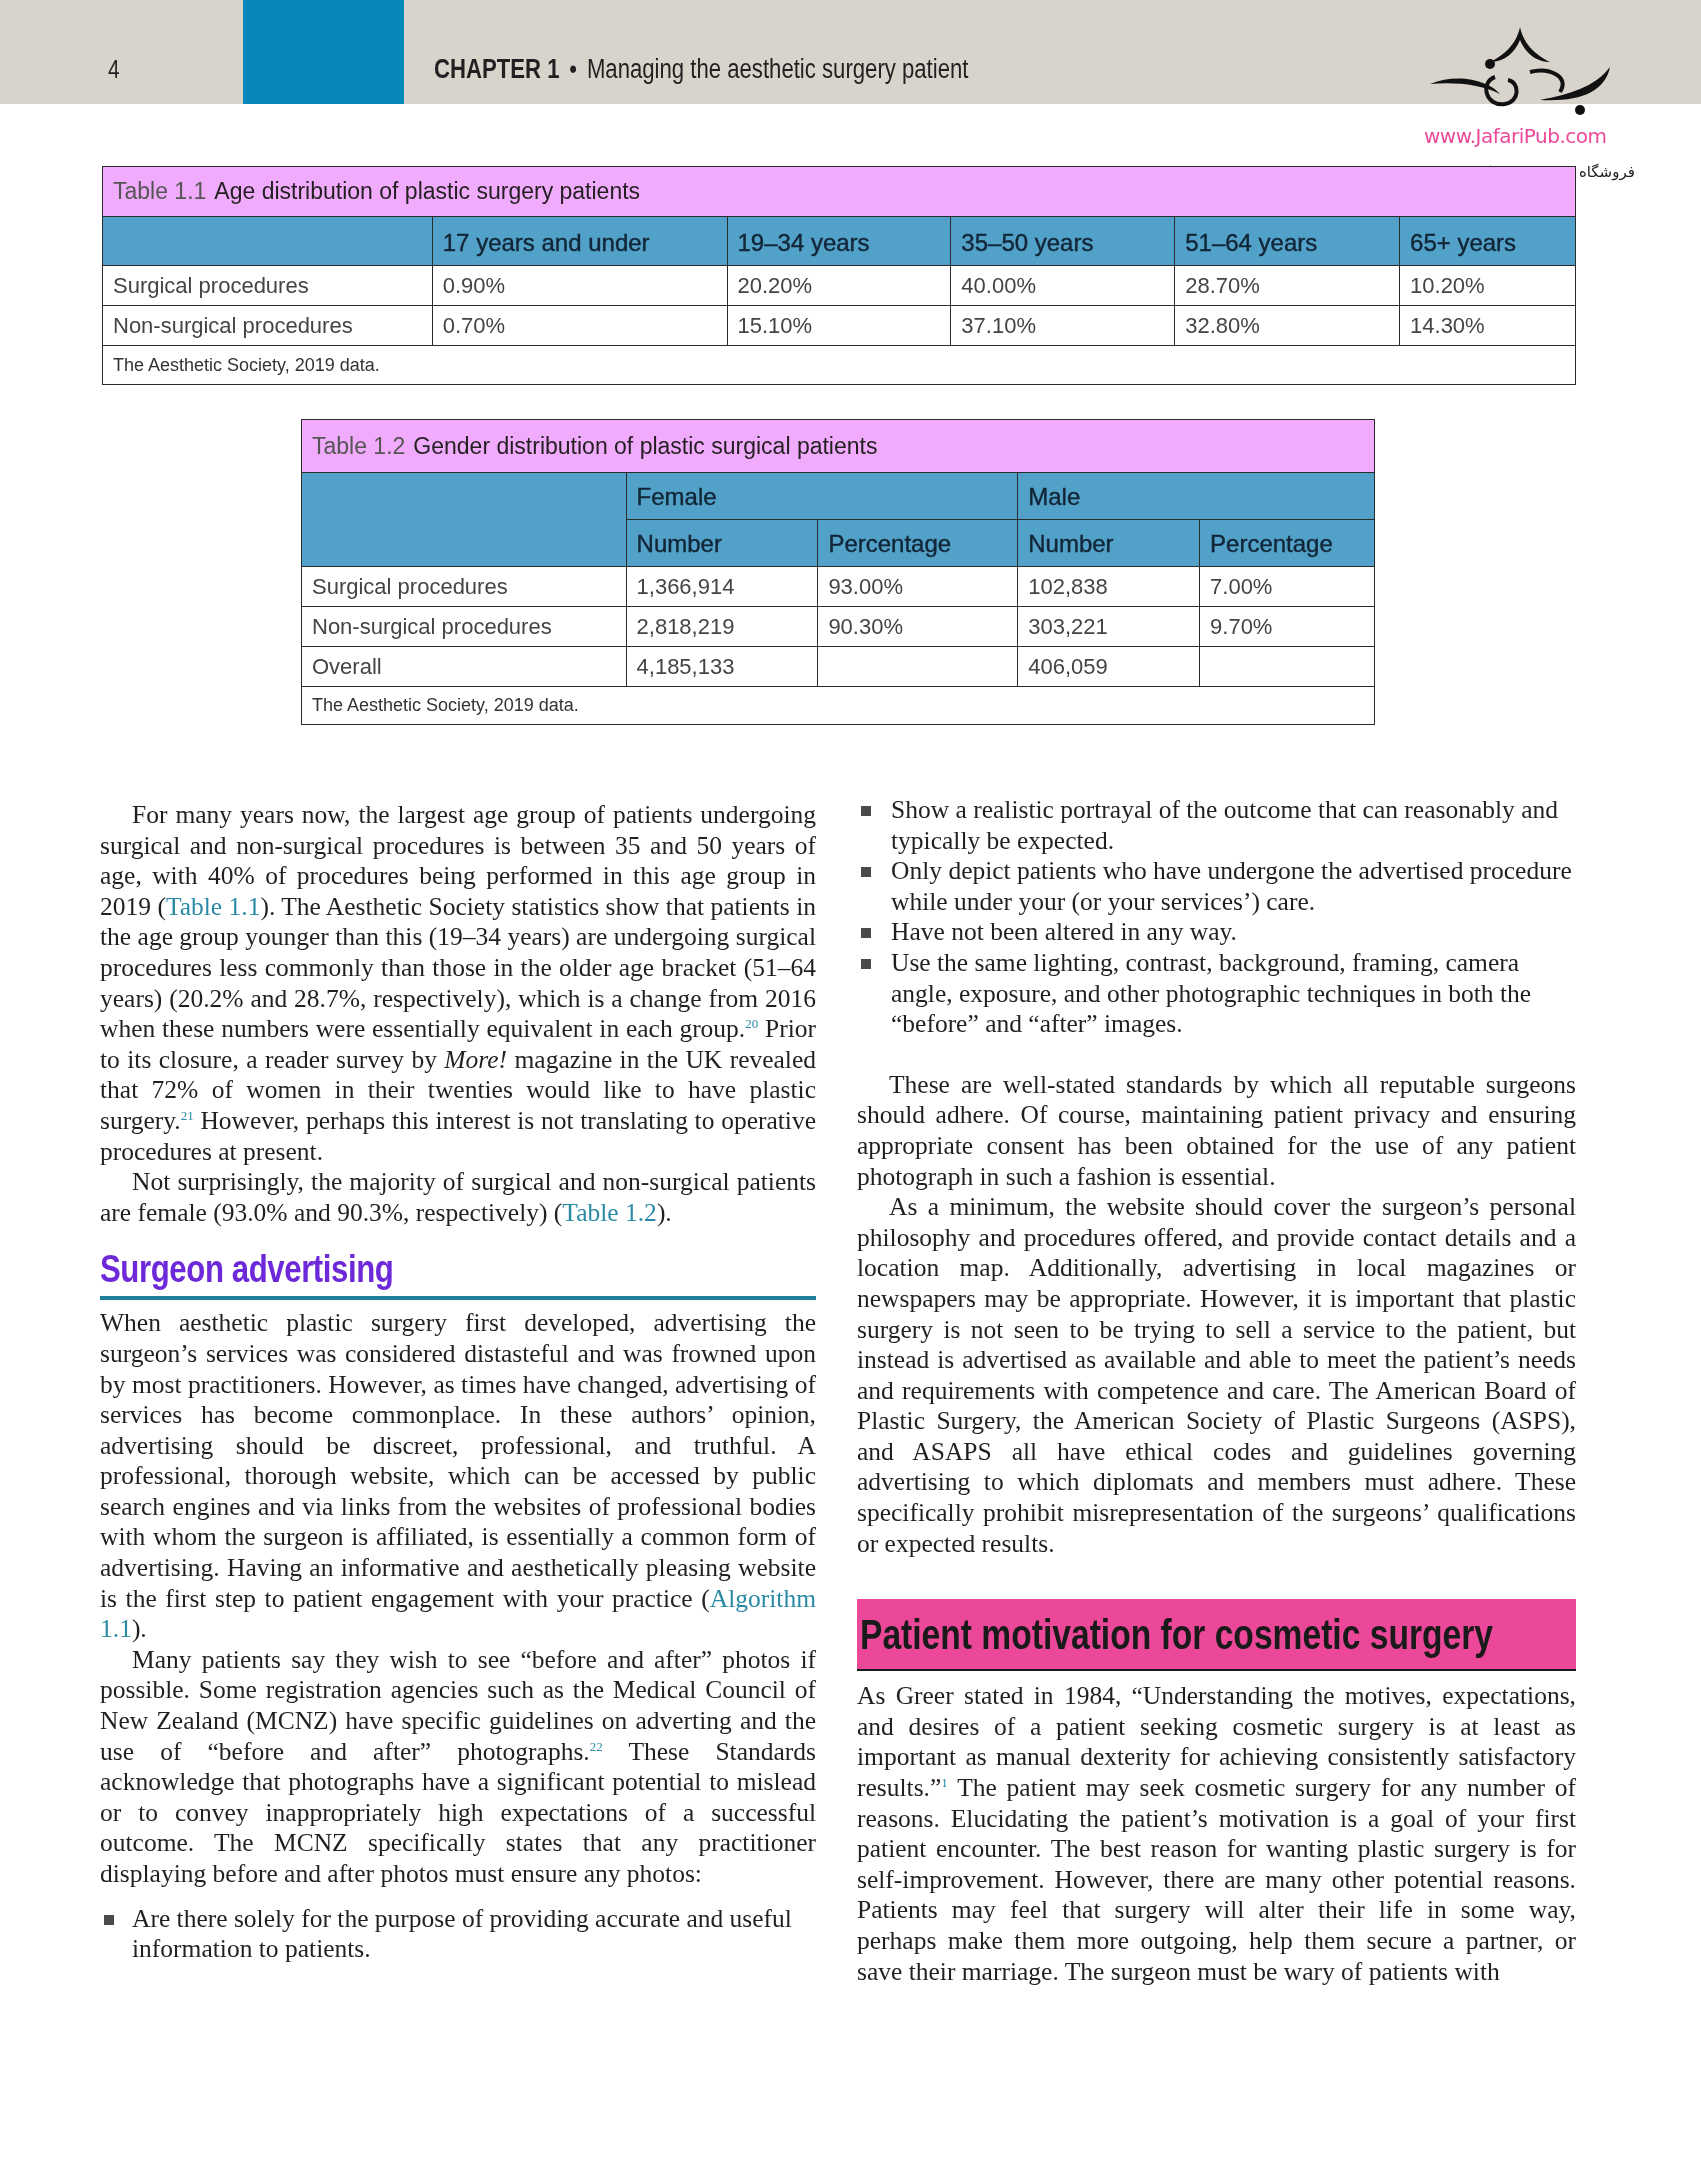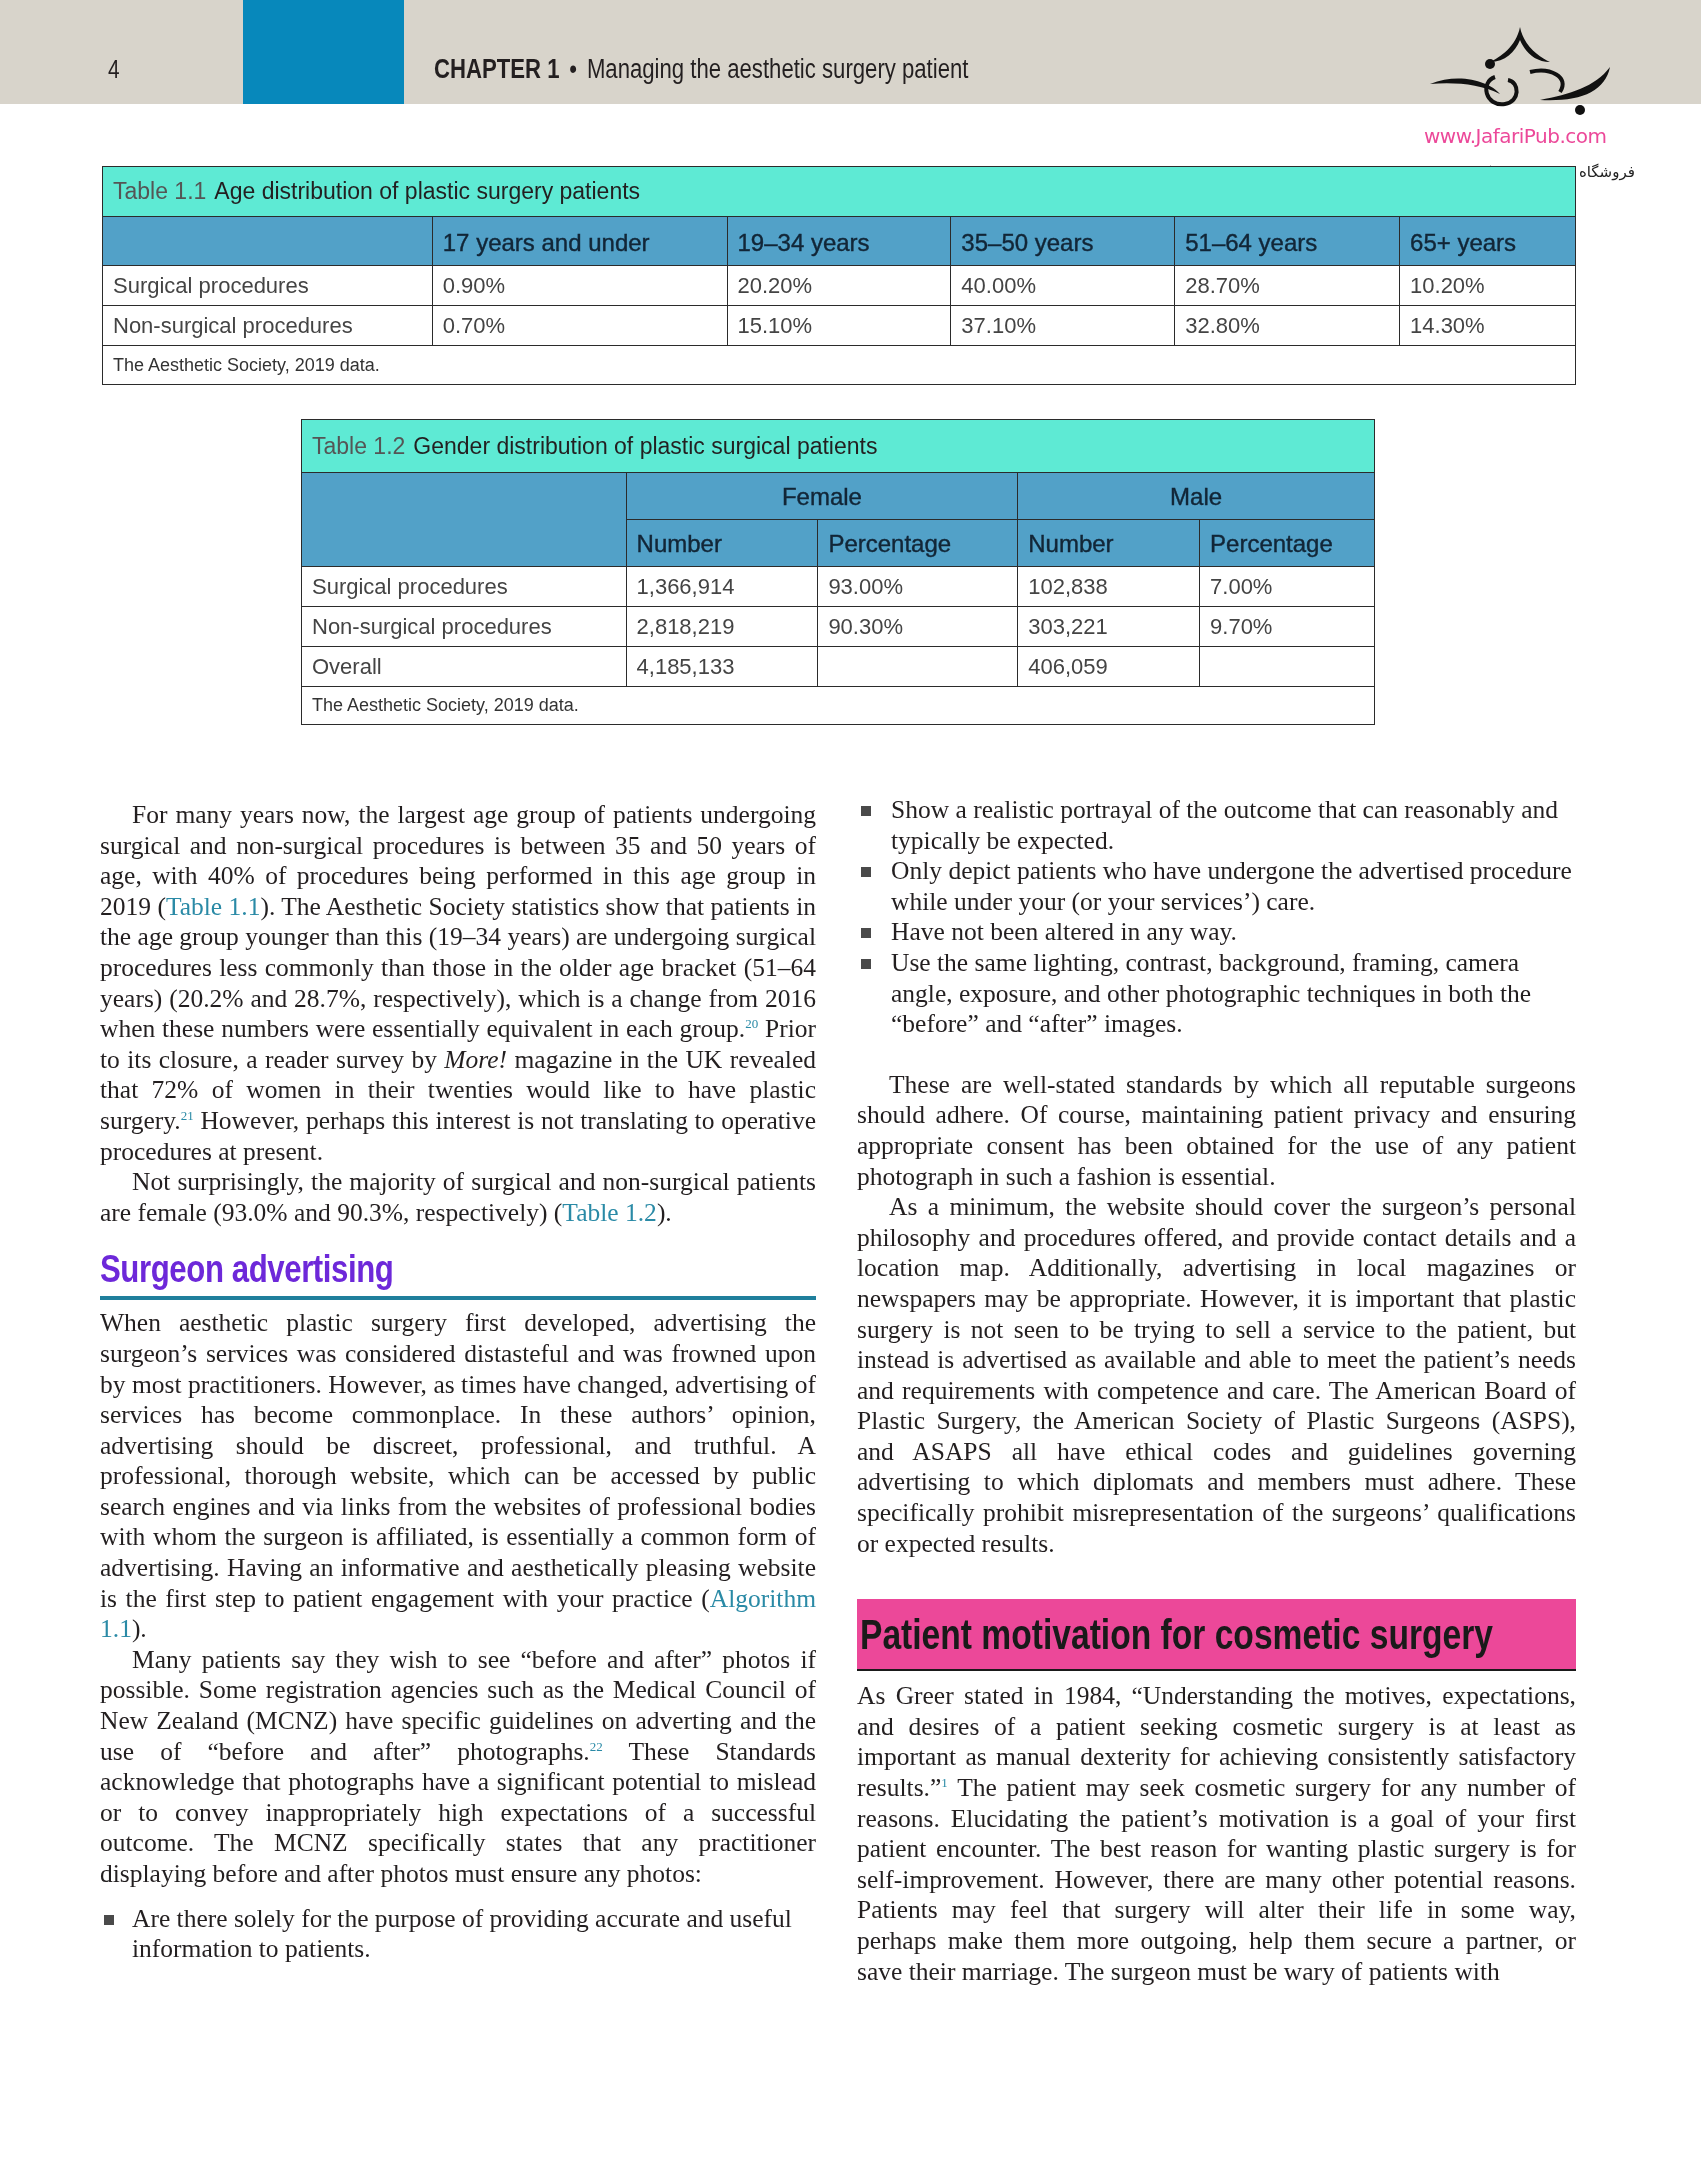--- a/index.html
+++ b/index.html
@@ -15,25 +15,25 @@
   .running-head .bullet { margin:0 12px; }
 
   .logo { position:absolute; left:1420px; top:22px; width:200px; height:100px; }
   .logo-url { position:absolute; left:1424px; top:124px; font-family:"DejaVu Sans", sans-serif;
               font-size:20px; color:#ec4899; letter-spacing:-0.5px; }
   .logo-fa { position:absolute; left:1390px; top:163px; font-family:"DejaVu Sans", sans-serif;
               font-size:15px; color:#222; direction:rtl; white-space:nowrap; }
 
   table.data { position:absolute; border-collapse:collapse; font-family:"Liberation Sans", sans-serif; }
   table.data td, table.data th { border:1.5px solid #2b2b2b; padding:0 10px; text-align:left; }
-  .cap-row td { background:#5eead4; font-size:23px; color:#231f20; font-weight:normal; }
+  .cap-row td { background:#f0abfc; font-size:23px; color:#231f20; font-weight:normal; }
   .cap-row .cap-num { color:#555; font-weight:normal; margin-right:8px; }
   .hdr-row th { background:#52a1c8; color:#122637; font-size:24px; font-weight:normal;
                 -webkit-text-stroke:0.4px #122637; }
-  .hdr-row th.center { text-align:center; }
+  .hdr-row th.center { text-align:left; }
   .body-row td { font-size:22px; color:#444; font-weight:normal; }
   .foot-row td { font-size:18px; color:#333; }
 
   #t11 { left:102px; top:166px; width:1474px; }
   #t11 .cap-row td { height:49px; }
   #t11 .hdr-row th { height:44px; padding-top:4px; }
   #t11 .body-row td { height:39px; }
   #t11 .foot-row td { height:38px; }
 
   #t12 { left:301px; top:419px; width:1074px; }

